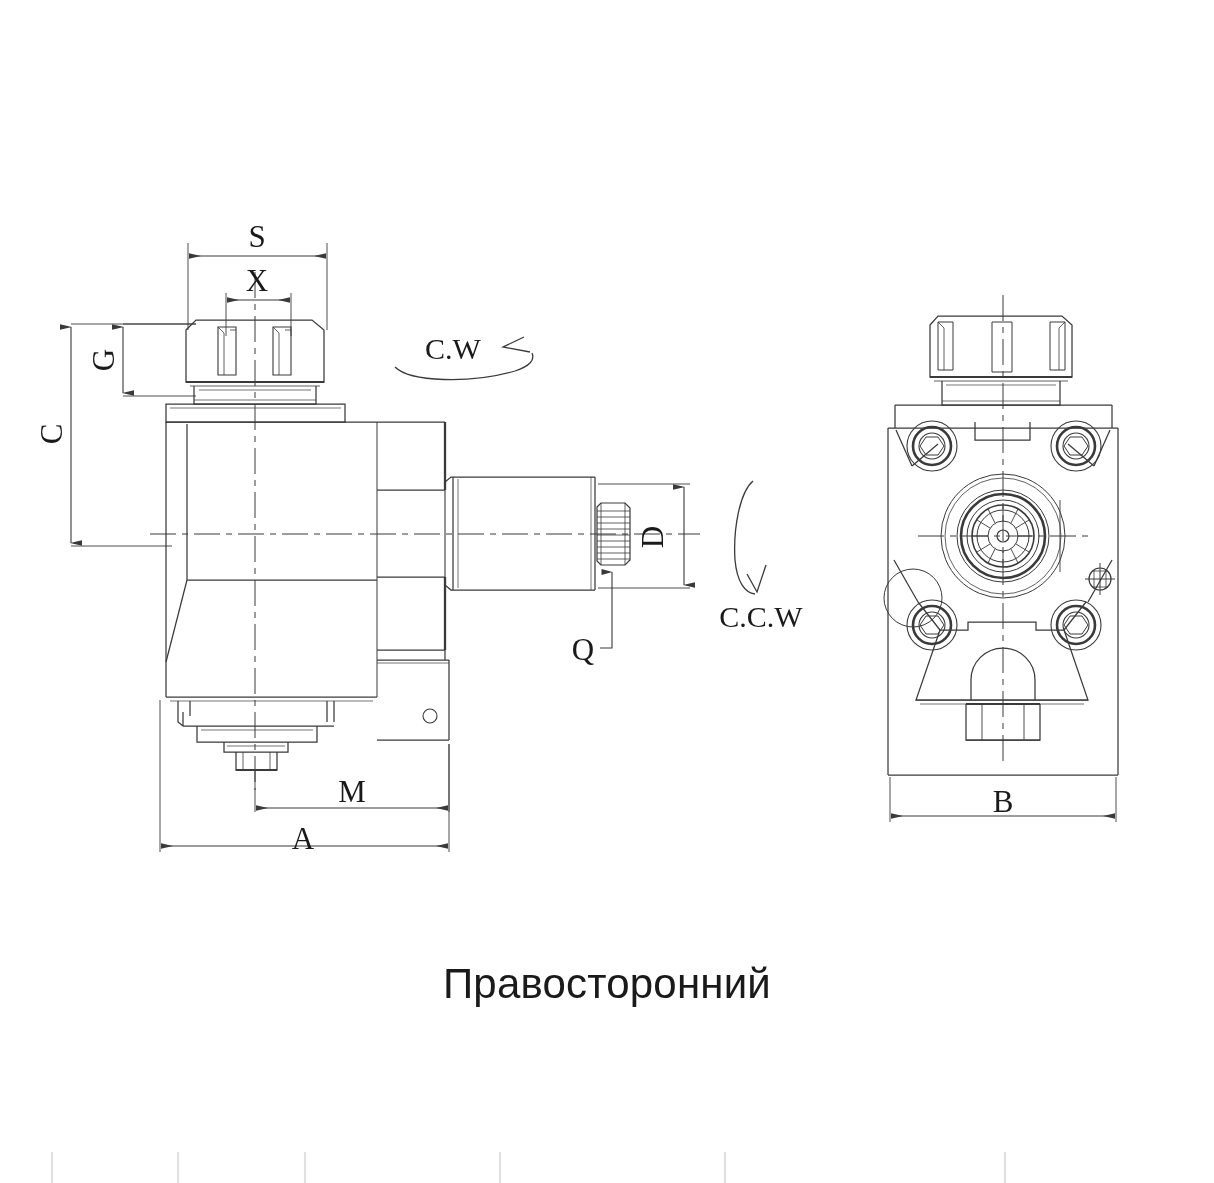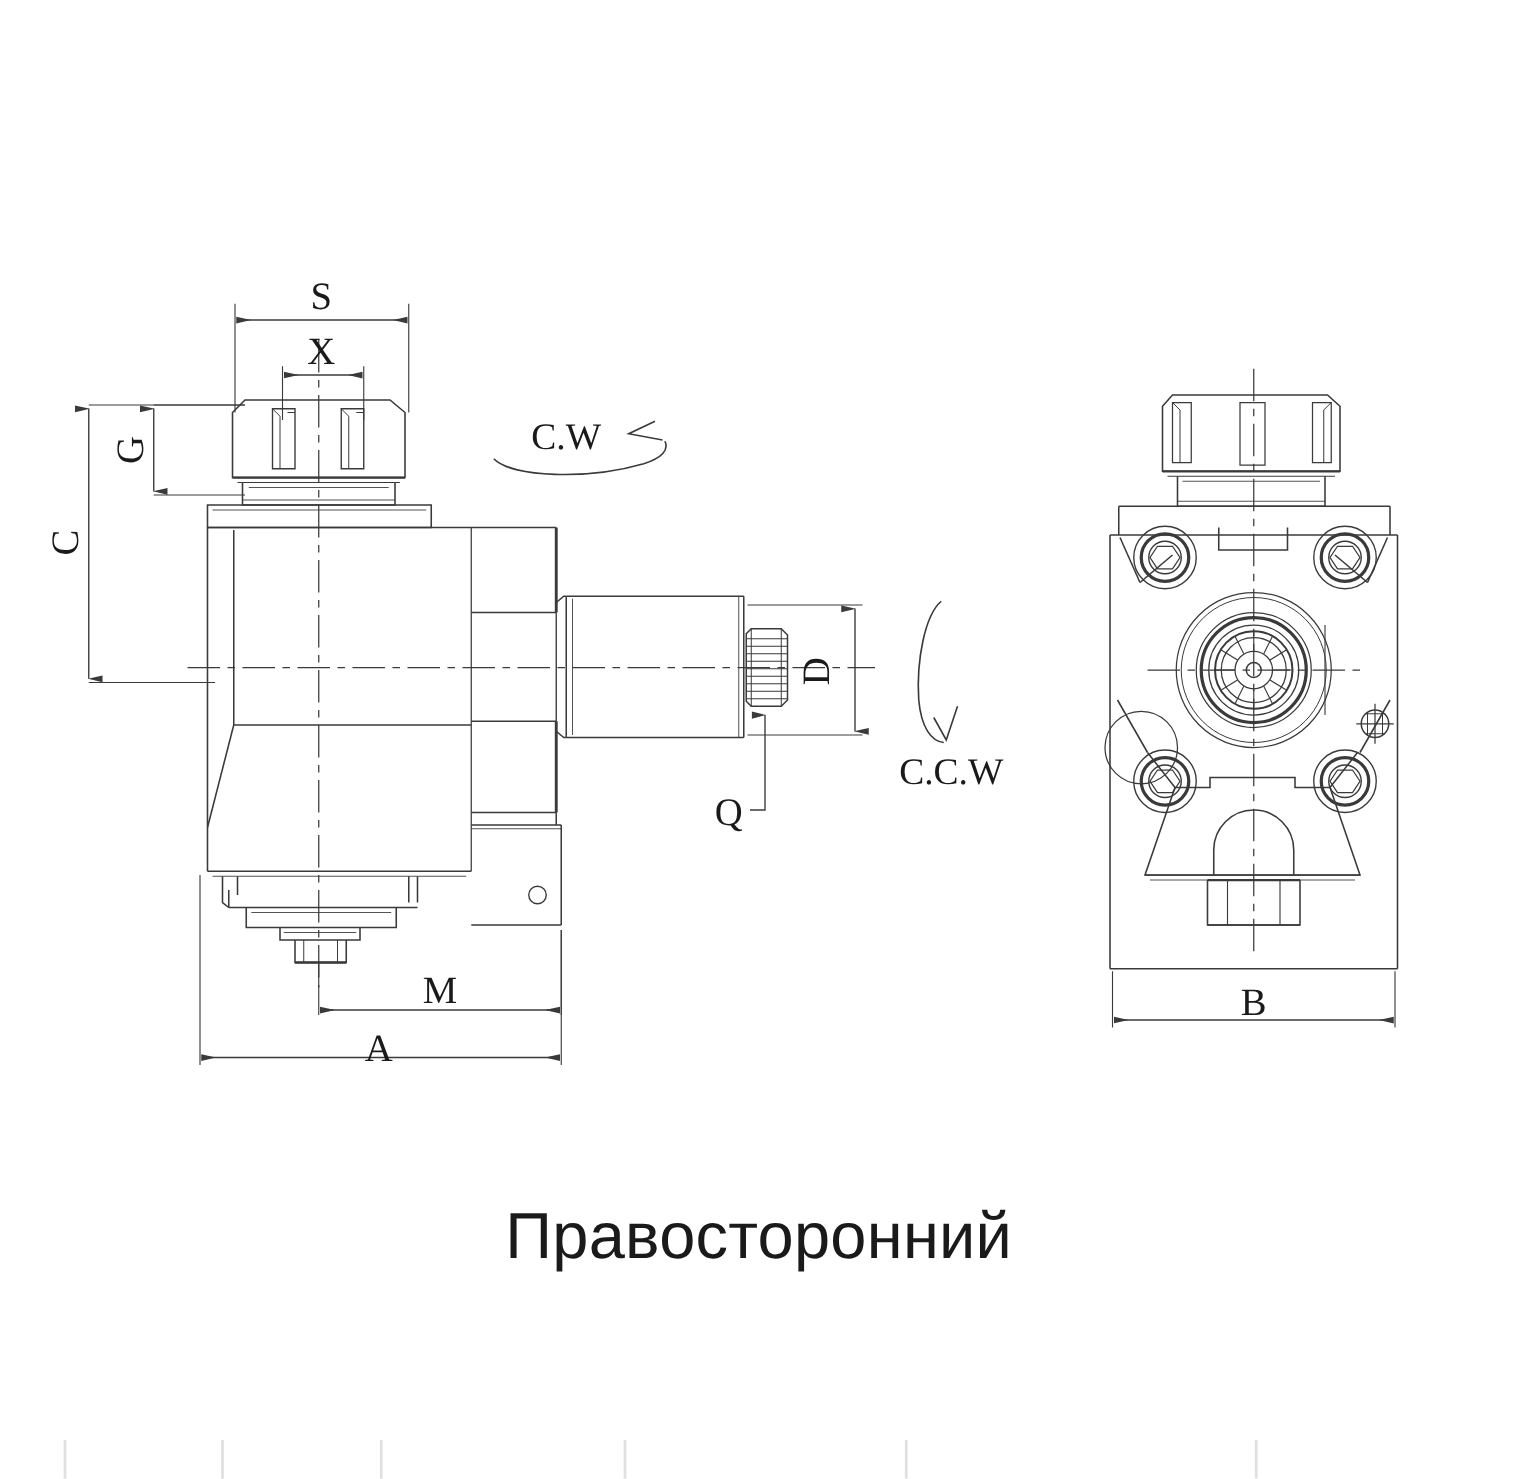--- a/index.html
+++ b/index.html
@@ -29,21 +29,21 @@
     height: 1183px;
     display: block;
   }
   .caption-layer {
     position: absolute;
     left: 0;
     top: 963px;
     width: 1214px;
     text-align: center;
     font-family: "Liberation Sans", sans-serif;
-    font-size: 52px;
+    font-size: 42px;
     color: #1a1a1a;
     letter-spacing: 0.2px;
     line-height: 1;
   }
   text {
     font-family: "Liberation Serif", serif;
     fill: #1a1a1a;
   }
   .dim-label {
     font-size: 31px;

